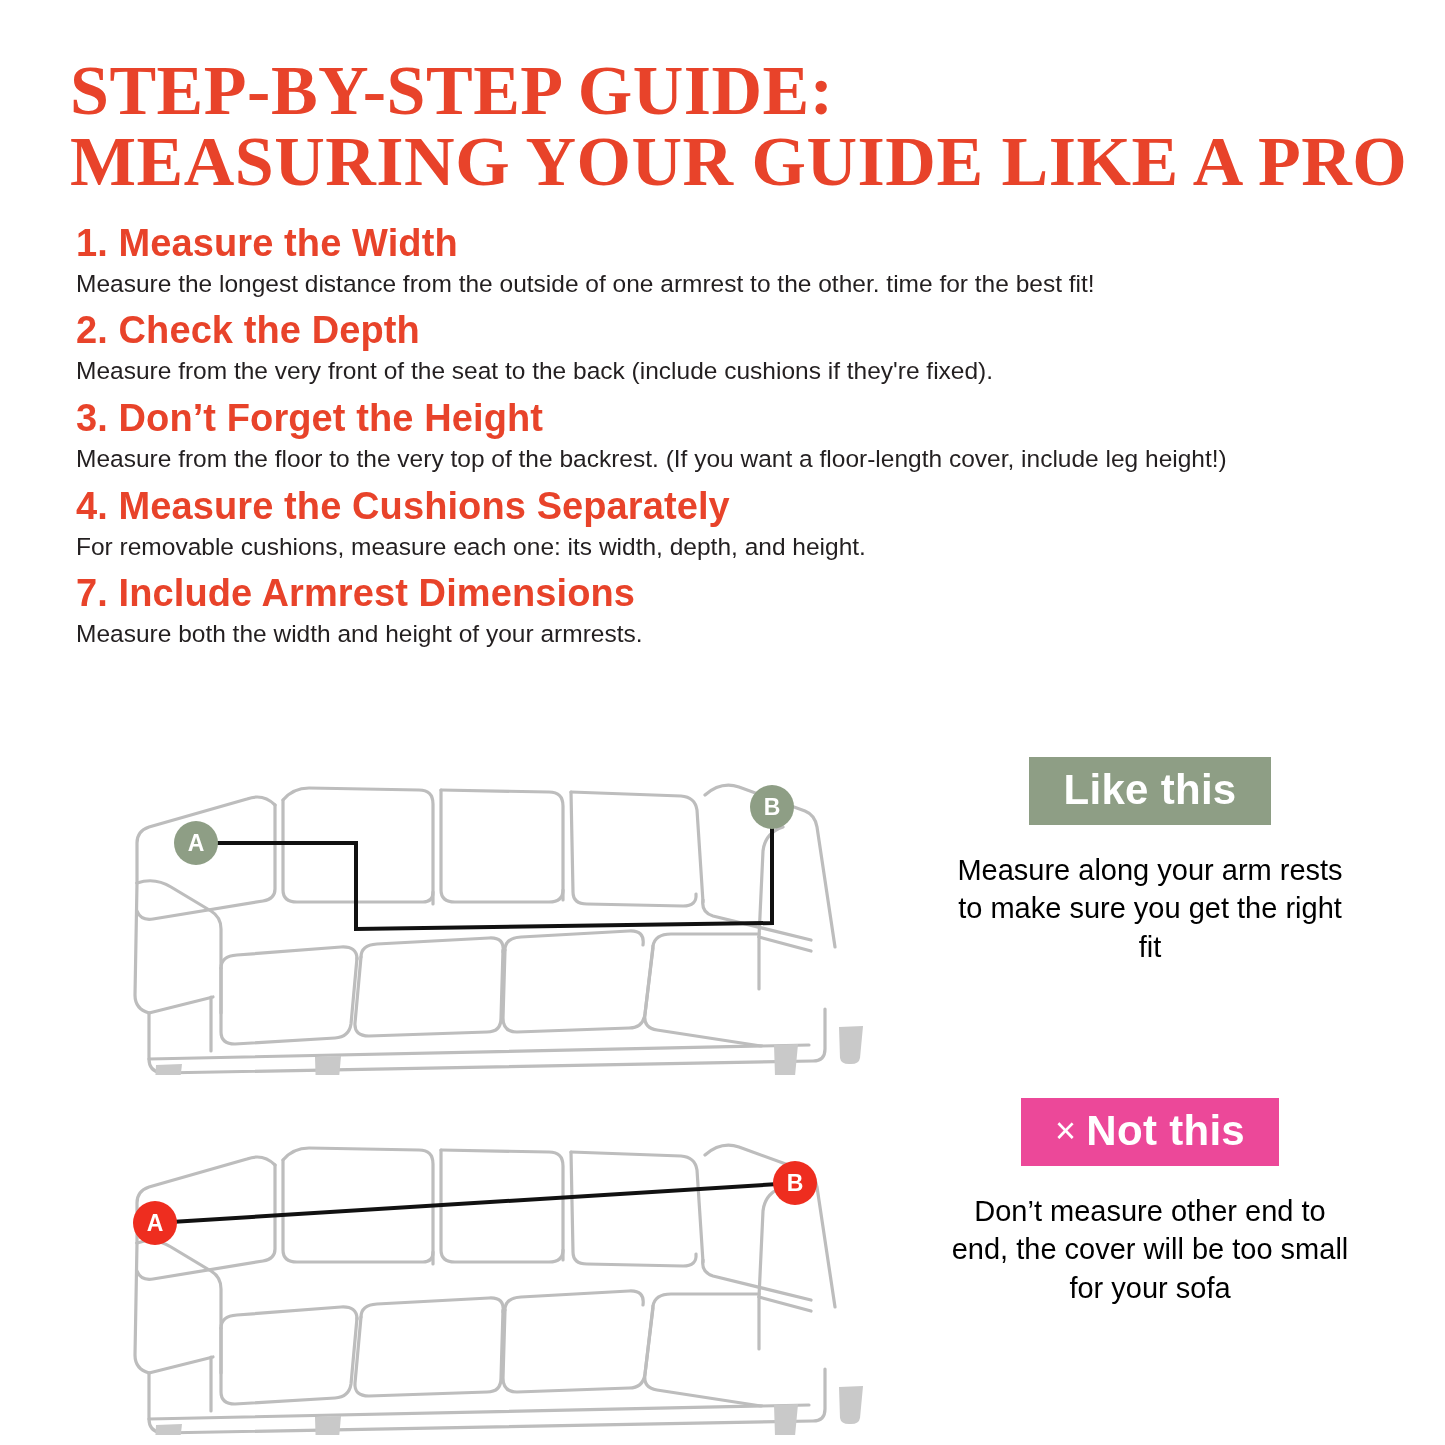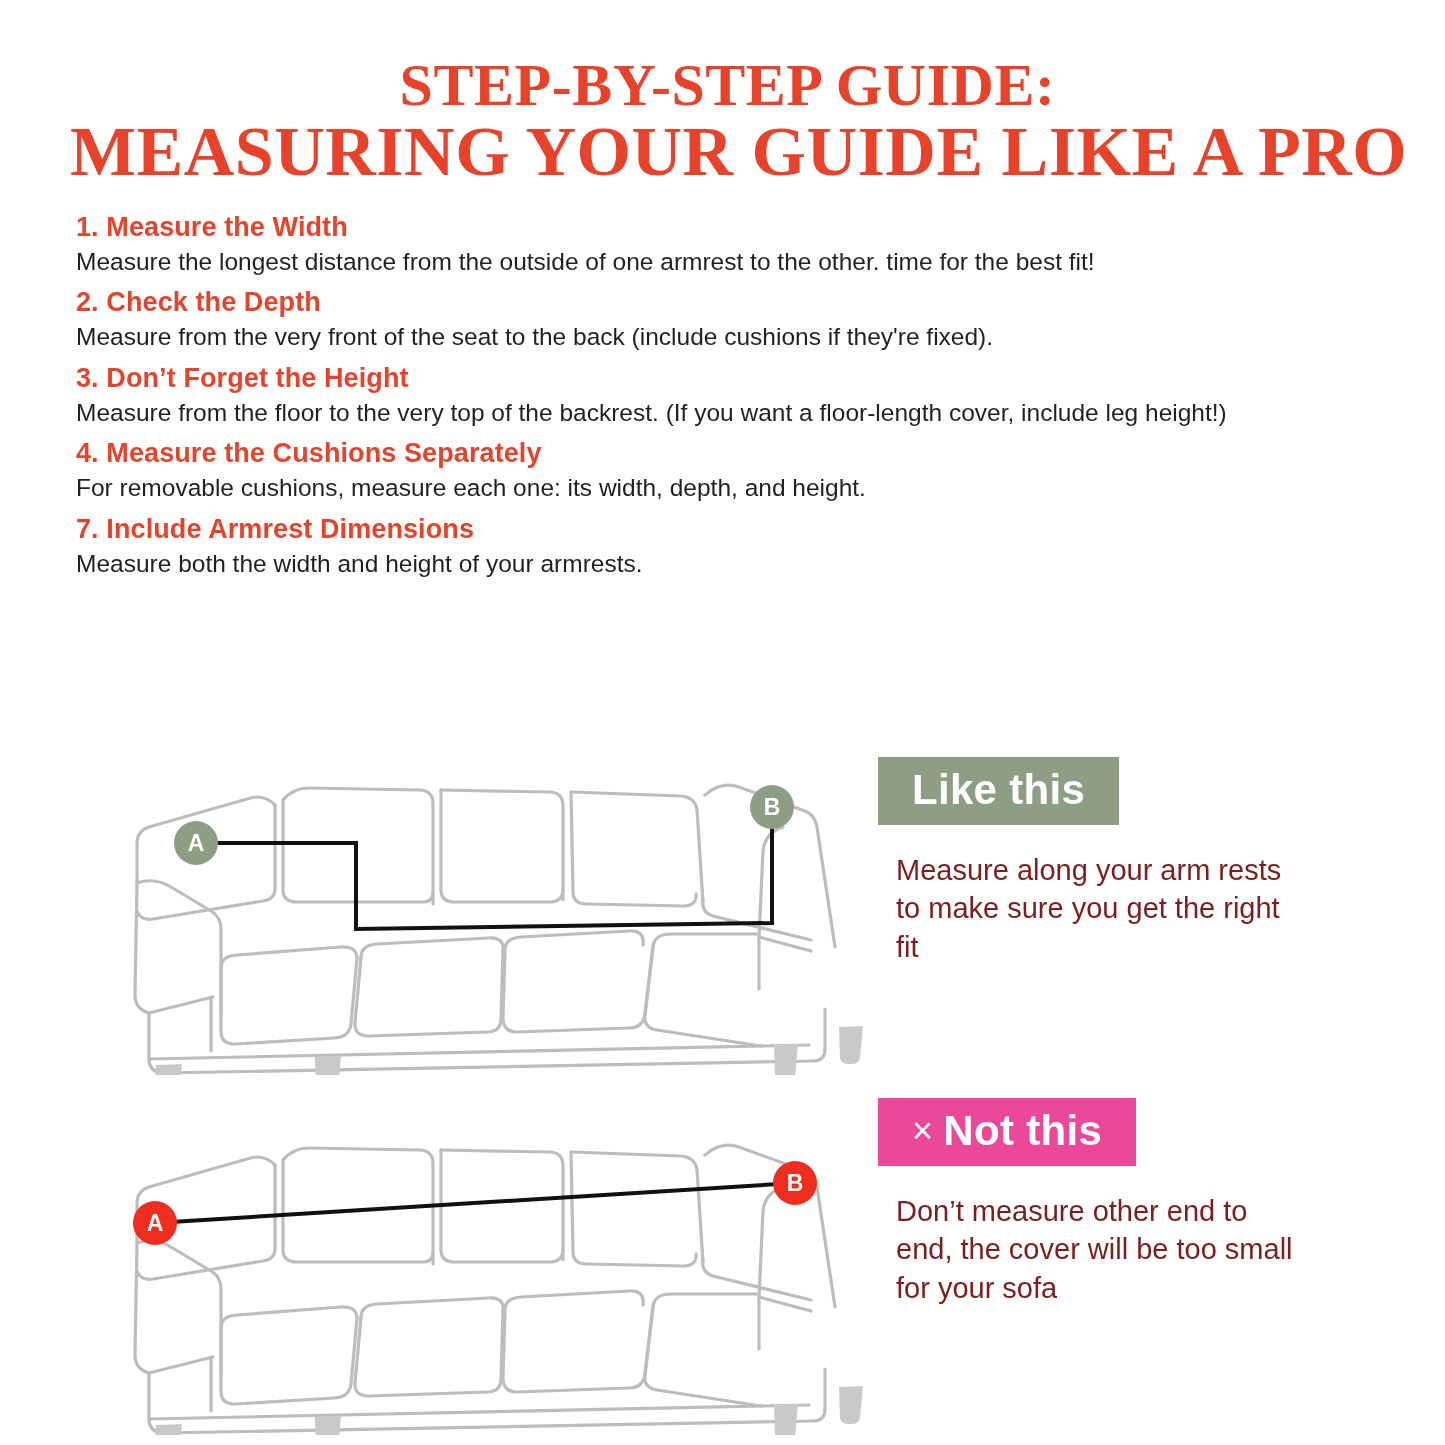--- a/index.html
+++ b/index.html
@@ -30,37 +30,36 @@
   }
   .title-line {
     font-family: "Liberation Serif", serif;
     color: #e8432a;
     font-weight: bold;
     letter-spacing: 0.5px;
     line-height: 1.02;
     white-space: nowrap;
   }
   .title-line-1 {
-    font-size: 60px;
-    text-align: center;
+    font-size: 70px;
   }
   .title-line-2 {
     font-size: 70px;
   }
 
   
   .steps {
     margin-top: 18px;
   }
   .step {
     margin-bottom: 10px;
   }
   .step-heading {
     color: #e8432a;
-    font-size: 27px;
+    font-size: 38px;
     font-weight: bold;
     margin: 0 0 4px 6px;
     letter-spacing: 0.1px;
   }
   .step-text {
     color: #231f20;
     font-size: 24.5px;
     margin: 0 0 4px 6px;
     line-height: 1.25;
   }
@@ -88,24 +87,24 @@
     margin-top: 20px;
   }
   .sofa-svg {
     display: block;
     width: 830px;
     height: 340px;
   }
 
   .side-col {
     position: absolute;
-    left: 878px;
+    left: 930px;
     top: 22px;
     width: 440px;
-    text-align: left;
+    text-align: center;
   }
   .badge {
     display: inline-block;
     padding: 10px 34px 12px 34px;
     color: #ffffff;
     font-size: 42px;
     font-weight: bold;
     letter-spacing: 0.3px;
     line-height: 1.1;
   }
@@ -117,21 +116,21 @@
   }
   .badge-not .x-mark {
     font-weight: normal;
     font-size: 36px;
     margin-right: 10px;
     vertical-align: 2px;
   }
   .side-caption {
     font-size: 29px;
     line-height: 1.32;
-    color: #7f1d1d;
+    color: #000000;
     margin: 26px 18px 0 18px;
   }
   .side-block-2 {
     margin-top: 132px;
   }
 </style>
 </head>
 <body>
 
 <div class="page">

